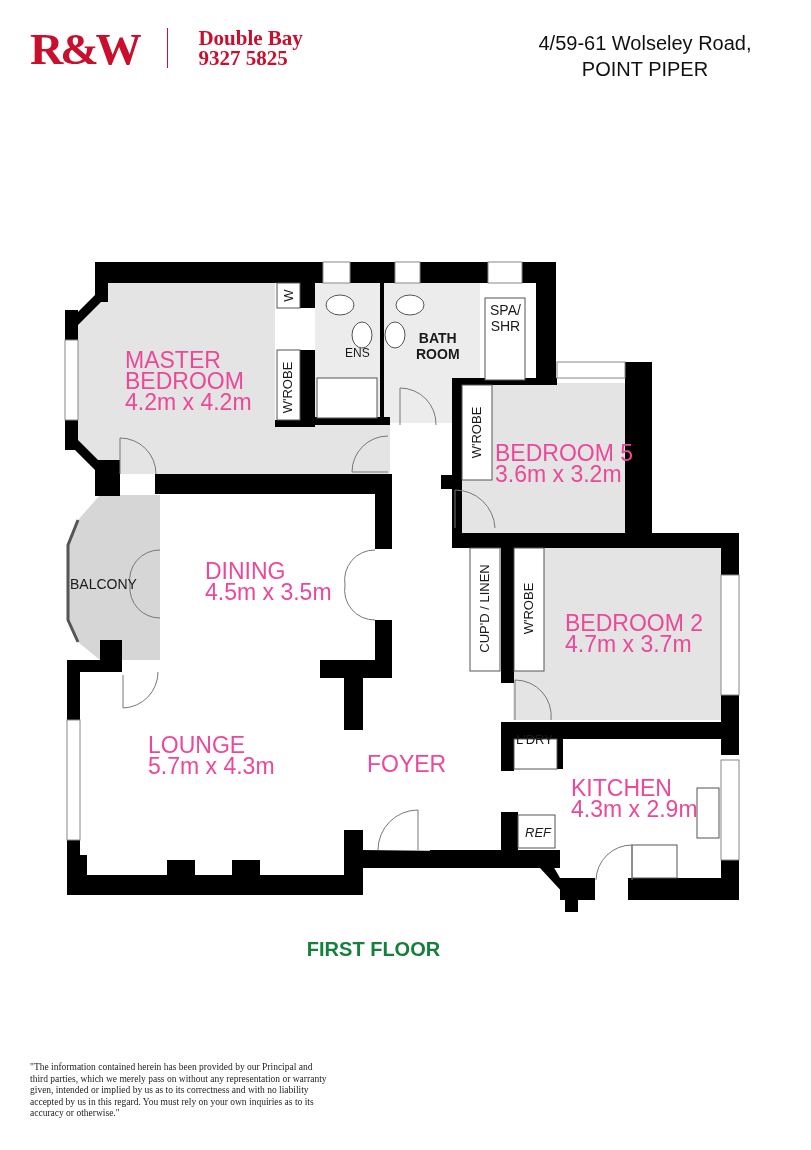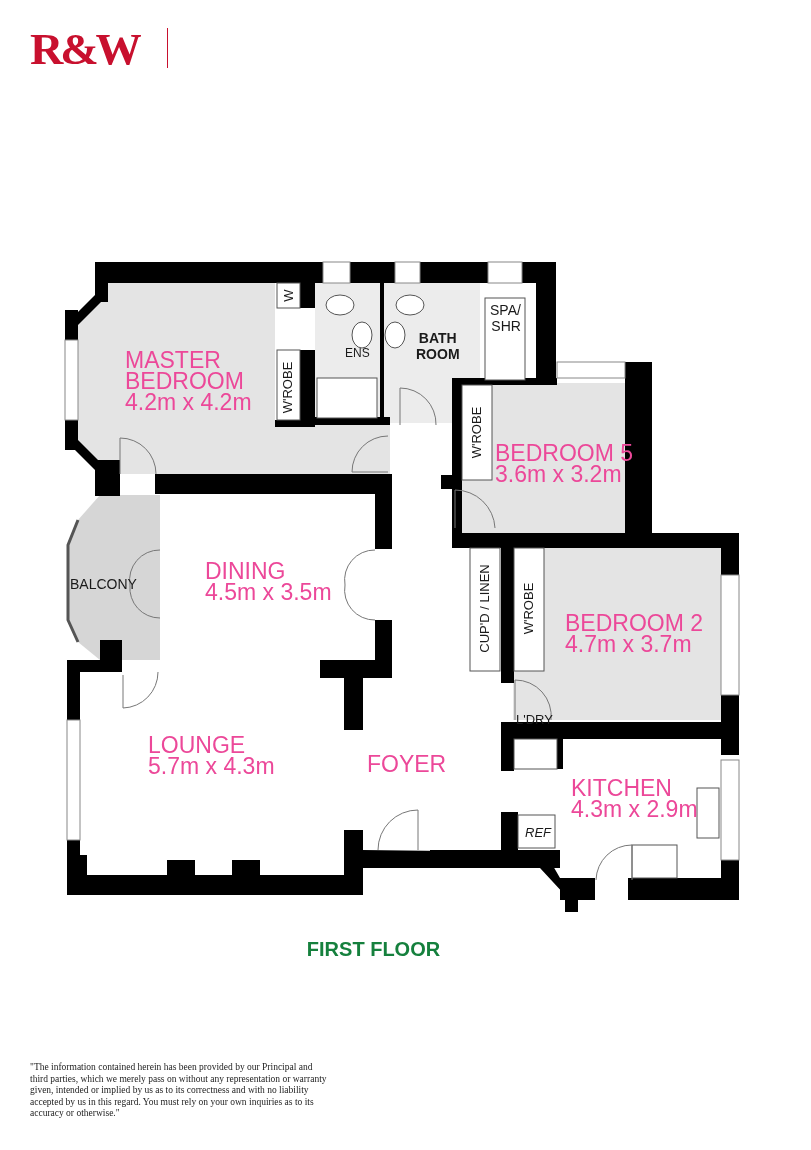--- a/index.html
+++ b/index.html
@@ -15,23 +15,29 @@
   .vert { position:absolute; font-size:13px; color:#1a1a1a; white-space:nowrap; transform:rotate(-90deg); transform-origin:center; }
   .floor-title { position:absolute; left:0; width:747px; top:938px; text-align:center; font-weight:bold; font-size:20px; color:#15803d; }
   .disclaimer { position:absolute; left:30px; top:1062px; width:300px; font-family:"Liberation Serif", serif; font-size:9.5px; color:#222; line-height:11.5px; }
 </style>
 </head>
 <body>
 
 <div class="logo">
   <span class="logo-rw">R&amp;W</span>
   <span class="logo-div"></span>
+  <span class="logo-text">
+    <span>Double Bay</span><br>
+    <span>9327 5825</span>
+  </span>
 </div>
 
 <div class="address">
+  <div>4/59-61 Wolseley Road,</div>
+  <div>POINT PIPER</div>
 </div>
 
 <svg class="plan" width="811" height="1150" viewBox="0 0 811 1150">
 
   <g>
 
     <polygon points="108,282 140,282 140,275 275,275 275,425 390,425 390,474 105,474 78,446 78,320" fill="#e4e4e4"></polygon>
 
     <rect x="315" y="283" width="165" height="140" fill="#ececec"></rect>
 
@@ -174,25 +180,25 @@
 </div>
 <div class="small-label" style="left:70px;top:576px;font-size:14px;">BALCONY</div>
 
 <div class="small-label" style="left:282px;top:288px;transform:rotate(-90deg);">W</div>
 <div class="vert" style="left:260px;top:380px;width:55px;text-align:center;">W'ROBE</div>
 <div class="small-label" style="left:323px;top:346px;font-size:12px;margin-left:22px;">ENS</div>
 <div class="small-label" style="left:416px;top:330px;font-size:14px;text-align:center;line-height:16px;font-weight:bold;">
   <div>BATH</div>
   <div>ROOM</div>
 </div>
-<div class="small-label" style="left:490px;top:302px;font-size:14px;text-align:right;line-height:16px;">
+<div class="small-label" style="left:490px;top:302px;font-size:14px;text-align:center;line-height:16px;">
   <div>SPA/</div>
   <div>SHR</div>
 </div>
 <div class="vert" style="left:449px;top:425px;width:55px;text-align:center;">W'ROBE</div>
 <div class="vert" style="left:439px;top:601px;width:90px;text-align:center;">CUP'D / LINEN</div>
 <div class="vert" style="left:501px;top:601px;width:55px;text-align:center;">W'ROBE</div>
-<div class="small-label" style="left:516px;top:712px;">L'DRY</div>
+<div class="small-label" style="left:516px;top:732px;">L'DRY</div>
 <div class="small-label" style="left:525px;top:825px;font-style:italic;">REF</div>
 
 <div class="floor-title">FIRST FLOOR</div>
 
 <div class="disclaimer">"The information contained herein has been provided by our Principal and third parties, which we merely pass on without any representation or warranty given, intended or implied by us as to its correctness and with no liability accepted by us in this regard. You must rely on your own inquiries as to its accuracy or otherwise."</div>
 
 </body></html>

